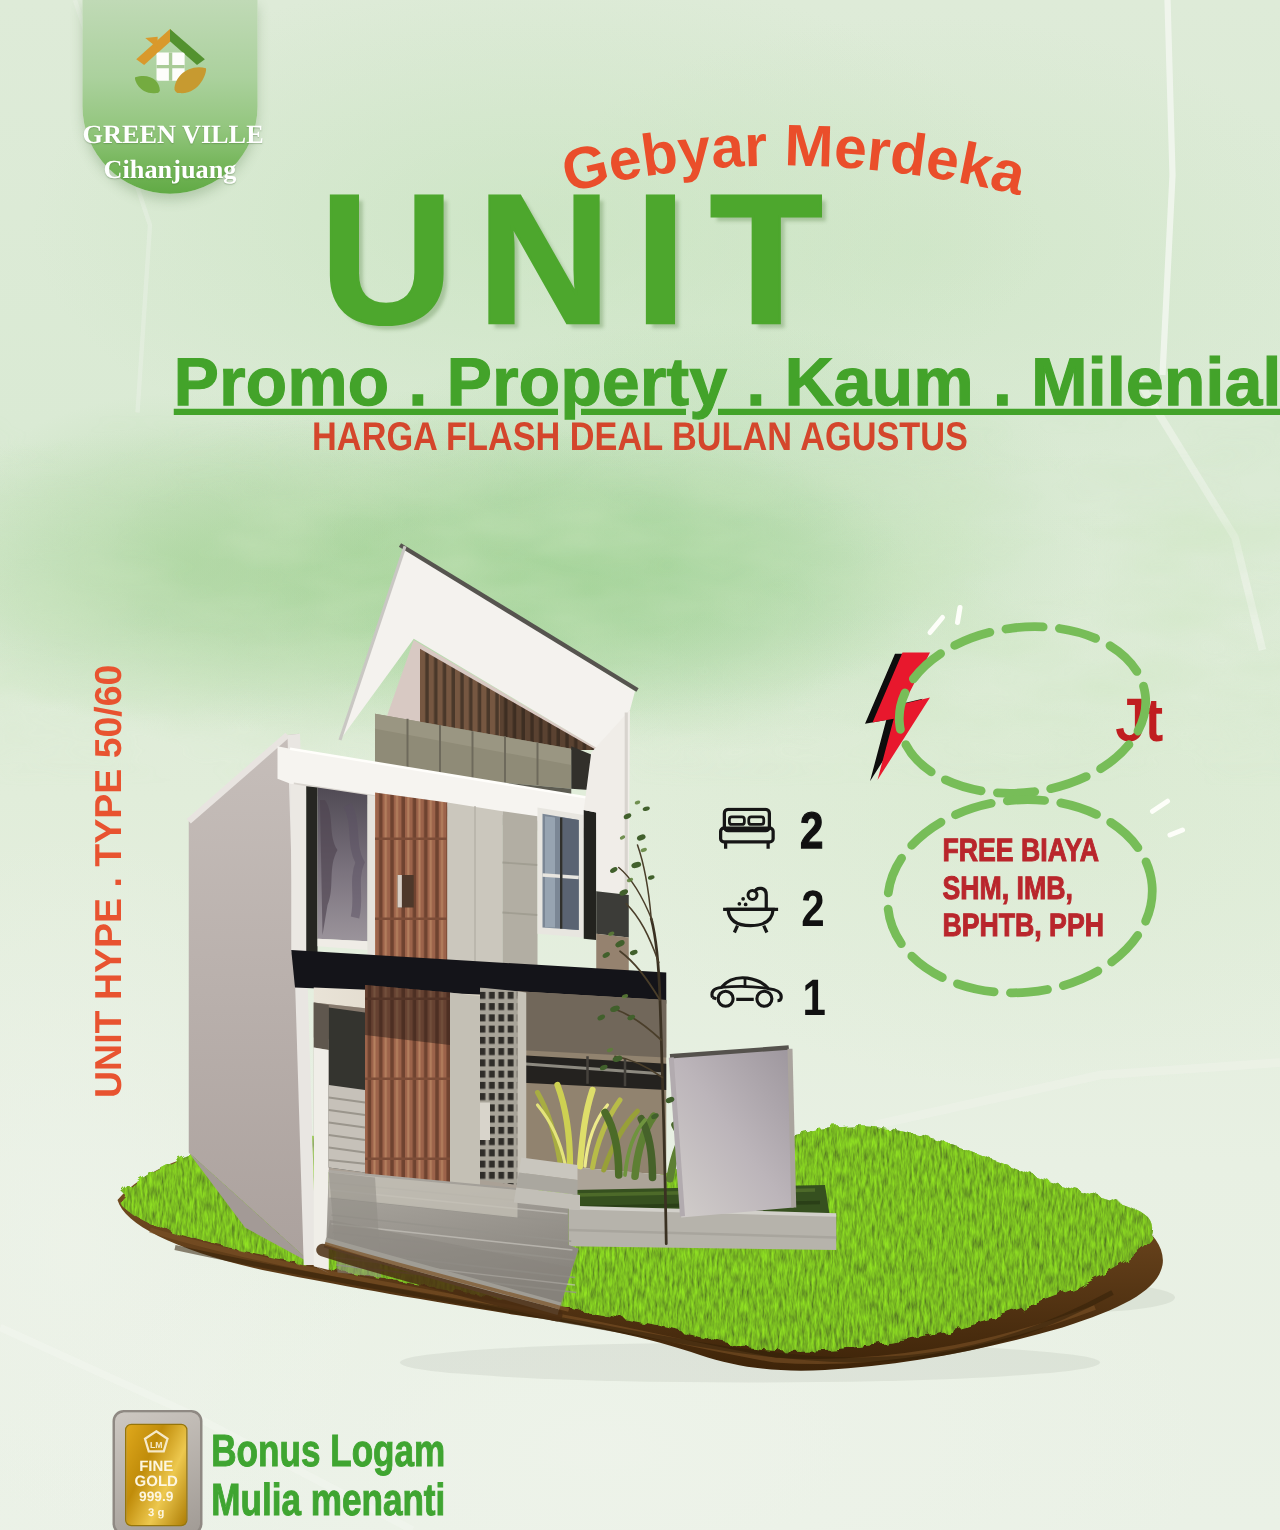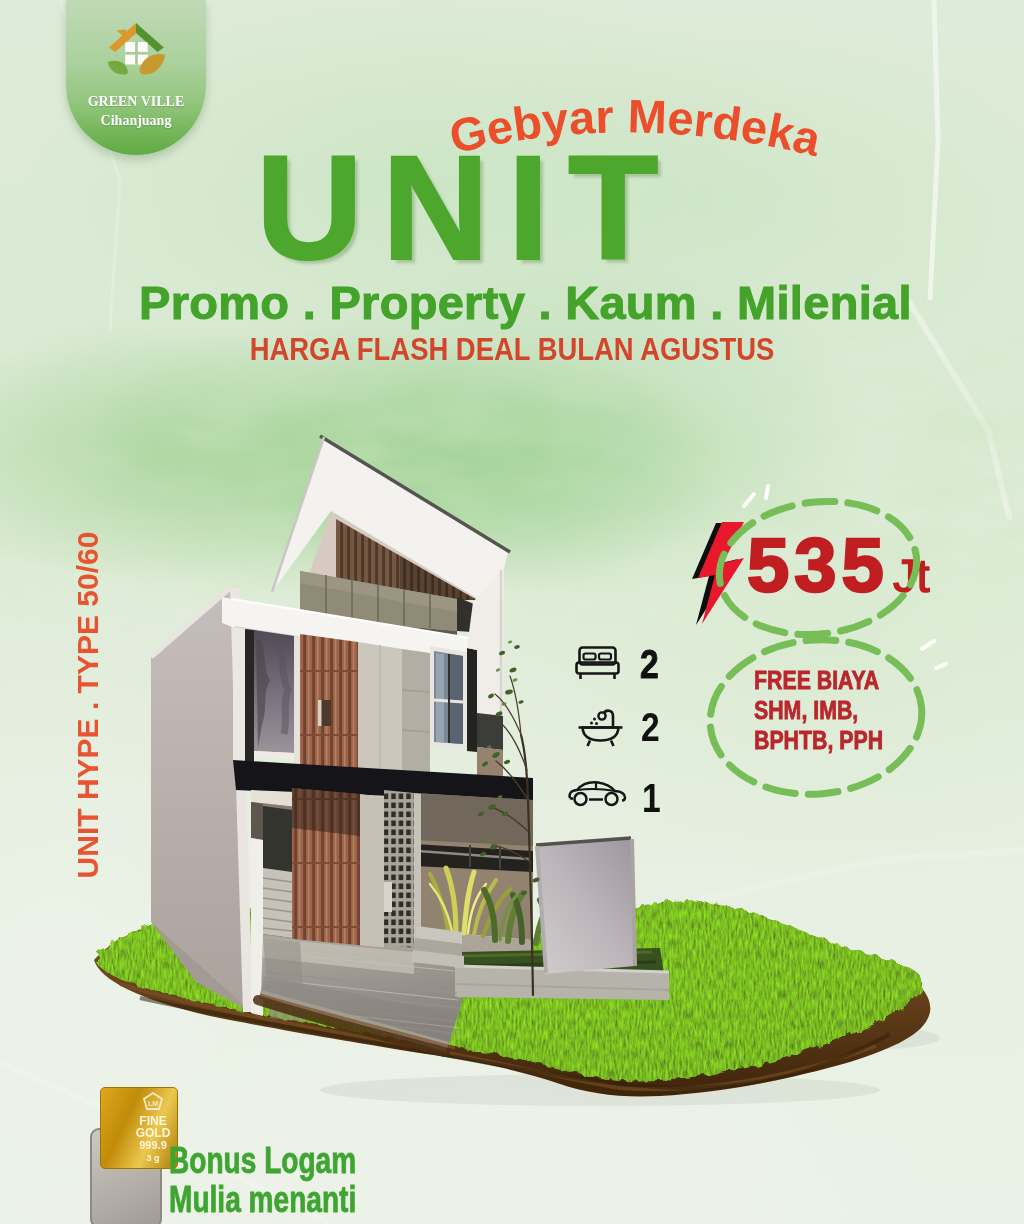--- a/index.html
+++ b/index.html
@@ -60,34 +60,34 @@
   <path d="M42 9 L73 36 L66 41 L42 20 Z" fill="#53922f"></path>
   <path d="M20 17 L31 16 L31 26 Z" fill="#d9992c"></path>
   <rect x="30" y="30" width="25" height="25" fill="#fdfdfb" rx="1.5"></rect>
   <line x1="42.5" y1="30" x2="42.5" y2="55" stroke="#a9cb97" stroke-width="3"></line>
   <line x1="30" y1="42.5" x2="55" y2="42.5" stroke="#a9cb97" stroke-width="3"></line>
   <path d="M30 66 C16 68 10 55 11 52 C24 48 33 55 33 64 C32 66 31 66 30 66 Z" fill="#74ab40"></path>
   <path d="M50 66 C68 68 75 48 74 44 C58 40 46 52 46 63 C47 65 48 66 50 66 Z" fill="#c79a30"></path>
 </svg>
 
 <div class="abs" style="left:66px;top:93px;width:140px;text-align:center;color:#fff;
-  font-family:'Liberation Serif',serif;font-weight:bold;font-size:14px;line-height:1.35;white-space:nowrap;
+  font-family:'Liberation Serif',serif;font-weight:bold;font-size:21px;line-height:1.35;white-space:nowrap;
   text-shadow:0 1px 1px rgba(60,100,50,.35);">GREEN VILLE<br>Cihanjuang</div>
 
 <svg class="abs" style="left:420px;top:80px;" width="440" height="110" viewBox="0 0 440 110">
   <path id="arcp" d="M34 74 Q 212 28 410 80" fill="none"></path>
   <text font-family="Liberation Sans, sans-serif" font-weight="bold" font-size="47" fill="#ea4e2b">
     <textPath href="#arcp">Gebyar Merdeka</textPath>
   </text>
 </svg>
 
 <div class="abs" style="left:256px;top:123px;font-size:148px;font-weight:bold;color:#4da72d;letter-spacing:19px;-webkit-text-stroke:2px #4da72d;
   text-shadow:4px 4px 3px rgba(70,115,50,.30);">UNIT</div>
 
-<div class="abs" style="left:139px;top:275px;font-size:47px;font-weight:bold;color:#43a32a;letter-spacing:0.3px;white-space:nowrap;-webkit-text-stroke:1px #43a32a;">Promo . Property . Kaum . Milenial</div>
+<div class="abs" style="left:139px;top:275px;font-size:54px;font-weight:bold;color:#43a32a;letter-spacing:0.3px;white-space:nowrap;text-decoration:underline;-webkit-text-stroke:1px #43a32a;">Promo . Property . Kaum . Milenial</div>
 
 <div class="abs" style="left:196px;top:331px;width:632px;text-align:center;font-size:32px;font-weight:bold;color:#d4462c;white-space:nowrap;transform:scaleX(.857);transform-origin:50% 50%;">HARGA FLASH DEAL BULAN AGUSTUS</div>
 
 <div class="abs" style="left:-86px;top:688px;width:348px;text-align:center;font-size:30px;font-weight:bold;color:#e85330;white-space:nowrap;transform:rotate(-90deg);">UNIT HYPE . TYPE 50/60</div>
 
 <svg class="abs" style="left:0;top:0;" width="1024" height="1224" viewBox="0 0 1024 1224">
 <defs>
   <radialGradient id="grassg" cx="0.38" cy="0.35" r="0.9">
     <stop offset="0" stop-color="#5ec11c"></stop>
           <stop offset=".6" stop-color="#50b414"></stop>
@@ -400,21 +400,20 @@
   <path d="M922,649 L934,641"></path>
   <path d="M936,668 L946,664"></path>
 </g>
 </svg>
 
 <svg class="abs" style="left:688px;top:516px;" width="70" height="116" viewBox="0 0 70 116">
   <path d="M34 6 L10 62 L27 59 L14 108 L56 42 L35 47 L56 6 Z" fill="#0d0d0d" transform="translate(-6,1)"></path>
   <path d="M34 6 L10 62 L27 59 L14 108 L56 42 L35 47 L56 6 Z" fill="#e8182d"></path>
 </svg>
 
-<div class="abs" style="left:747px;top:521px;font-size:76px;font-weight:bold;color:#c01e20;letter-spacing:5px;-webkit-text-stroke:2.5px #c01e20;">535</div>
 <div class="abs" style="left:893px;top:548px;font-size:47px;font-weight:normal;color:#c01e20;-webkit-text-stroke:1.5px #c01e20;">Jt</div>
 
 <svg class="abs" style="left:705px;top:490px;" width="226" height="156" viewBox="0 0 226 156">
   <ellipse cx="113" cy="78" rx="99" ry="66" fill="none" stroke="#77bd58" stroke-width="7" stroke-dasharray="30 13" stroke-linecap="round" transform="rotate(-7 113 78)"></ellipse>
 </svg>
 
 <svg class="abs" style="left:700px;top:630px;" width="232" height="174" viewBox="0 0 232 174">
   <ellipse cx="116" cy="87" rx="106" ry="77" fill="none" stroke="#77bd58" stroke-width="7" stroke-dasharray="30 13" stroke-linecap="round" transform="rotate(-5 116 87)"></ellipse>
 </svg>
 
@@ -451,21 +450,21 @@
   <line x1="29" y1="6" x2="29" y2="13" stroke="#161616" stroke-width="2.2"></line>
   <circle cx="13.5" cy="22" r="6" fill="none" stroke="#161616" stroke-width="2.5"></circle>
   <circle cx="44.5" cy="22" r="6" fill="none" stroke="#161616" stroke-width="2.5"></circle>
   <line x1="22" y1="22.5" x2="36" y2="22.5" stroke="#161616" stroke-width="2.5"></line>
   <line x1="3" y1="21" x2="6" y2="22" stroke="#161616" stroke-width="2.5"></line>
 </svg>
 
 <div class="abs" style="left:642px;top:775px;font-size:41px;font-weight:bold;color:#111;transform:scaleX(.82);transform-origin:0 0;">1</div>
 
 <div class="abs" style="left:90px;top:1128px;width:68px;height:96px;background:linear-gradient(155deg,#cdc8c2,#a19b95);border-radius:9px;border:2px solid #8f8983;"></div>
-<div class="abs" style="left:100px;top:1087px;width:48px;height:80px;background:linear-gradient(115deg,#dfa81c,#c08c0a 35%,#edc84e 65%,#ad7d06);border-radius:5px;border:1px solid #96760a;padding-left:28px;">
+<div class="abs" style="left:100px;top:1139px;width:48px;height:80px;background:linear-gradient(115deg,#dfa81c,#c08c0a 35%,#edc84e 65%,#ad7d06);border-radius:5px;border:1px solid #96760a;">
   <svg width="48" height="80" viewBox="0 0 48 80">
     <path d="M24 5 L33 11 L30 21 L18 21 L15 11 Z" fill="none" stroke="#f6e9c8" stroke-width="1.8"></path>
     <text x="24" y="18" text-anchor="middle" font-size="7" font-weight="bold" fill="#f6e9c8" font-family="Liberation Sans">LM</text>
     <text x="24" y="37" text-anchor="middle" font-size="12" font-weight="bold" fill="#fdf6e0" font-family="Liberation Sans">FINE</text>
     <text x="24" y="49" text-anchor="middle" font-size="12" font-weight="bold" fill="#fdf6e0" font-family="Liberation Sans">GOLD</text>
     <text x="24" y="61" text-anchor="middle" font-size="11" font-weight="bold" fill="#fdf6e0" font-family="Liberation Sans">999.9</text>
     <text x="24" y="73" text-anchor="middle" font-size="9" font-weight="bold" fill="#fdf6e0" font-family="Liberation Sans">3 g</text>
   </svg>
 </div>
 

